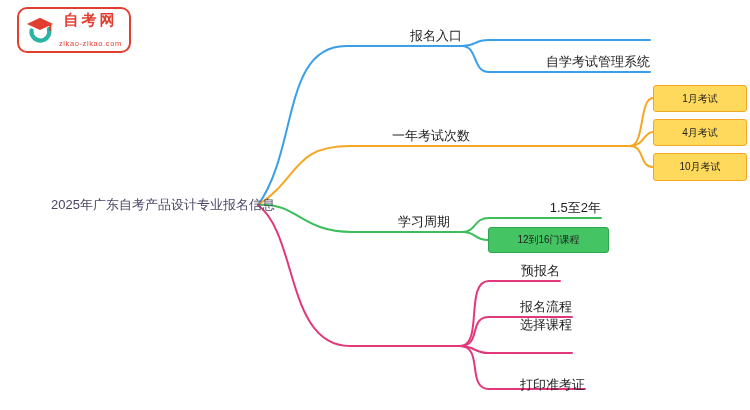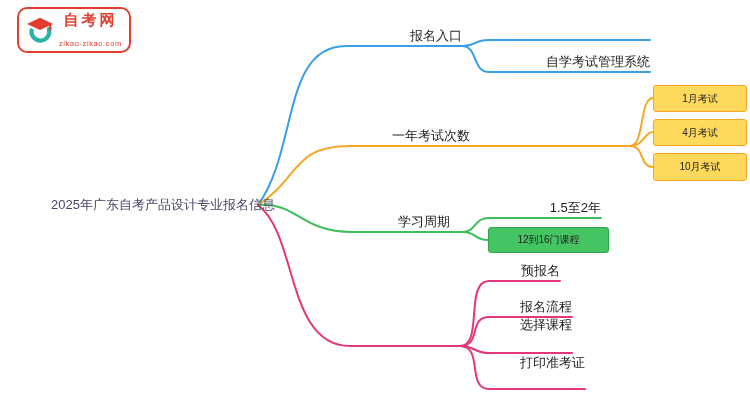--- a/index.html
+++ b/index.html
@@ -95,15 +95,15 @@
   <div class="boxnode box-yellow" style="left:653px;top:119px;width:94px;height:27px">4月考试</div>
   <div class="boxnode box-yellow" style="left:653px;top:153px;width:94px;height:28px">10月考试</div>
 
   <div class="node" style="left:340px;top:213px;width:110px">学习周期</div>
   <div class="node" style="left:489px;top:199px;width:112px">1.5至2年</div>
   <div class="boxnode box-green" style="left:488px;top:227px;width:121px;height:26px">12到16门课程</div>
 
   <div class="node" style="left:489px;top:262px;width:71px">预报名</div>
   <div class="node" style="left:489px;top:298px;width:83px">报名流程</div>
   <div class="node" style="left:489px;top:316px;width:83px">选择课程</div>
-  <div class="node" style="left:489px;top:354px;width:96px">打印准考证</div>
+  <div class="node" style="left:489px;top:376px;width:96px">打印准考证</div>
 
 </div>
 
 </body></html>

